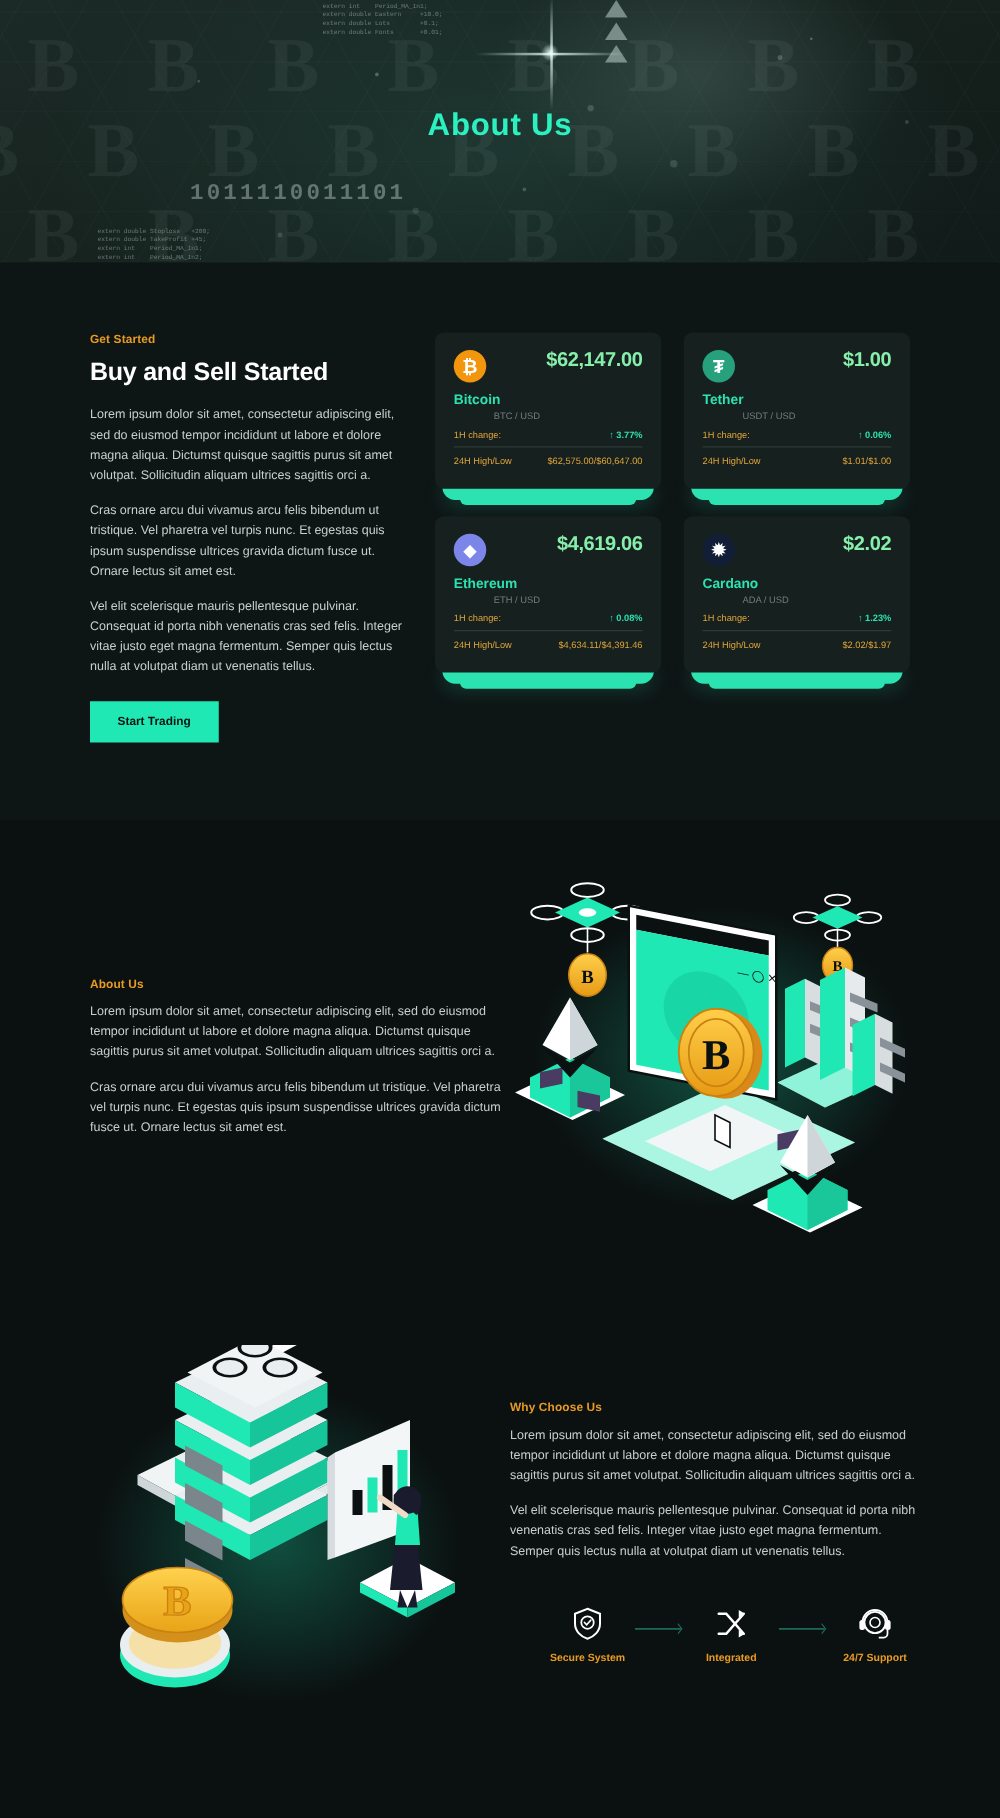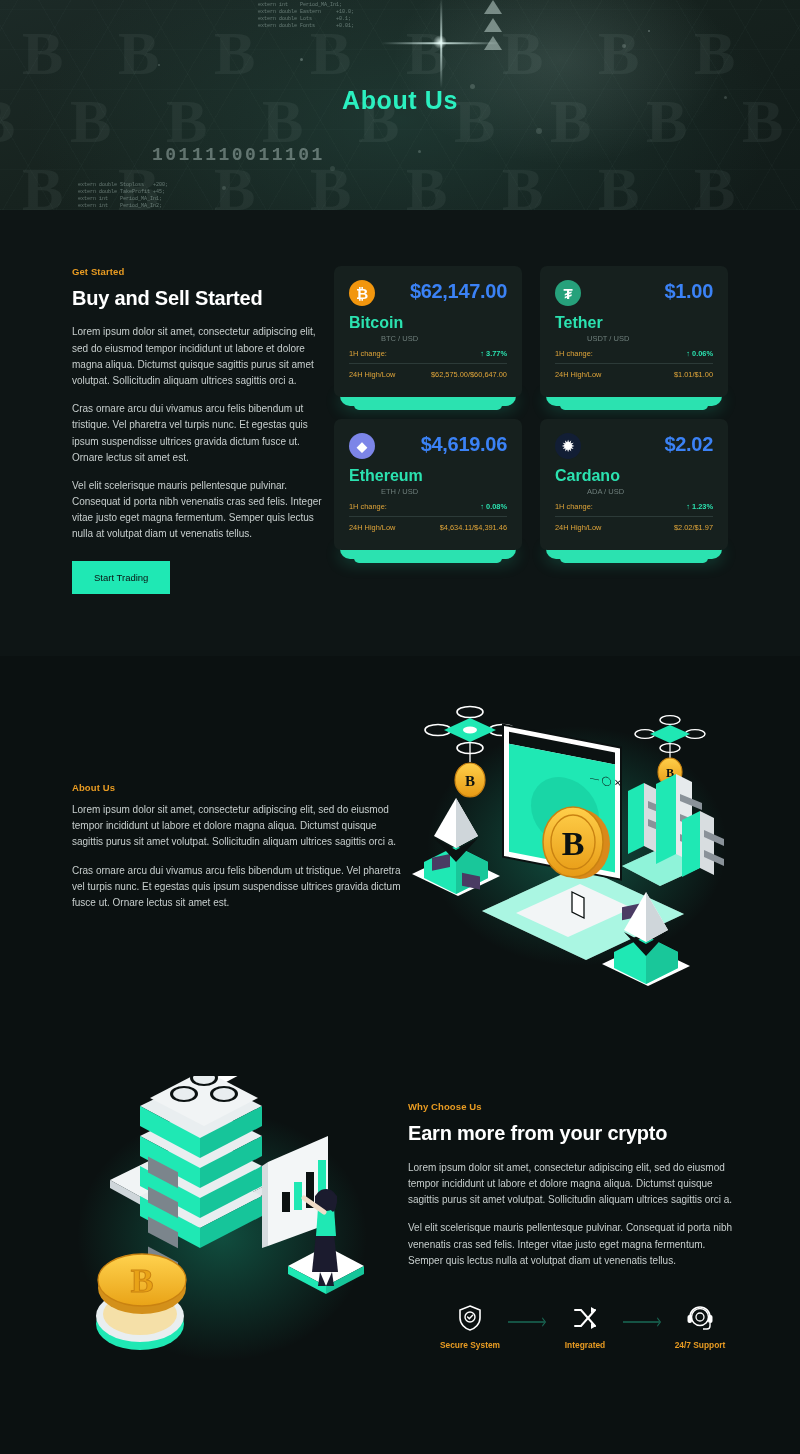--- a/index.html
+++ b/index.html
@@ -66,44 +66,44 @@
   }
   .dust { position:absolute; border-radius:50%; background:rgba(225,245,240,.5); }
   .hero-title {
     position:relative; z-index:5; text-align:center; padding-top:86px;
     font-size:25px; font-weight:700; letter-spacing:.6px; color:#2BF0C0;
   }
 
   
   .sec-buy { background:#0E1515; padding:56px 0 62px; }
   .wrap { width:800px; margin:0 auto; }
-  .buy-grid { display:flex; padding:0 72px 0 72px; gap:12px; align-items:flex-start; }
+  .buy-grid { display:flex; padding:0 72px 0 72px; gap:26px; align-items:flex-start; }
   .buy-left { width:250px; flex:none; }
   .eyebrow { color:#E89B22; font-size:9.5px; font-weight:600; margin-bottom:9px; letter-spacing:.1px; }
   .h2 { font-size:20px; font-weight:700; line-height:1.22; letter-spacing:-.2px; margin-bottom:14px; }
   .body-p { font-size:10px; line-height:1.62; color:#c7cecd; margin-bottom:12px; }
   .btn-primary {
     display:inline-block; margin-top:6px; background:#1FE8B4; color:#0A1312;
-    font-size:9.5px; font-weight:400; padding:11px 22px; border:none; cursor:pointer;
+    font-size:9.5px; font-weight:700; padding:11px 22px; border:none; cursor:pointer;
   }
 
   .cards { flex:1; display:grid; grid-template-columns:1fr 1fr; gap:22px 18px; }
   .card-wrap { position:relative; }
   .card {
     background:#16201E; border-radius:7px; padding:14px 15px 13px;
     position:relative; z-index:2;
   }
   .card-top { display:flex; align-items:flex-start; justify-content:space-between; }
   .coin-ico {
     width:26px; height:26px; border-radius:50%; display:flex;
     align-items:center; justify-content:center; font-size:15px;
     font-weight:700; color:#fff; flex:none; line-height:1;
   }
-  .price { font-size:20px; font-weight:700; color:#3b82f6; letter-spacing:-.3px; }
-  .coin-name { font-size:16px; font-weight:700; color:#2BE2B0; margin-top:8px; }
+  .price { font-size:16px; font-weight:700; color:#86efac; letter-spacing:-.3px; }
+  .coin-name { font-size:11px; font-weight:700; color:#2BE2B0; margin-top:8px; }
   .coin-pair { font-size:7.5px; color:#6f7f7c; margin-top:2px;padding-left:32px; }
   .stat-row {
     display:flex; justify-content:space-between; align-items:center;
     font-size:7.4px; color:#E0A53A; padding:6px 0 5px;
   }
   .stat-div { height:1px; background:#2c3a38; }
   .chg { color:#2BE2B0; font-weight:600; }
   .chg .arr { margin-right:2px; }
   .shelf {
     position:absolute; left:6px; right:6px; bottom:-9px; height:14px;
@@ -530,21 +530,20 @@
               <ellipse cx="68" cy="238" rx="37" ry="21" fill="#F5E0A8"></ellipse>
               <ellipse cx="70" cy="212" rx="44" ry="26" fill="#D3901A"></ellipse>
               <ellipse cx="70" cy="204" rx="44" ry="26" fill="url(#coinG2)" stroke="#C98211" stroke-width="1.3"></ellipse>
               <text x="70" y="216" font-size="34" font-weight="700" fill="#E9A317" text-anchor="middle" font-family="'Liberation Serif',serif" stroke="#C98211" stroke-width="1">B</text>
             </g>
           </svg>
         </div>
 
         <div class="earn-right">
           <div class="eyebrow">Why Choose Us</div>
-          <div class="h2">Earn more from your crypto</div>
           <p class="body-p">Lorem ipsum dolor sit amet, consectetur adipiscing elit, sed do eiusmod tempor incididunt ut labore et dolore magna aliqua. Dictumst quisque sagittis purus sit amet volutpat. Sollicitudin aliquam ultrices sagittis orci a.</p>
           <p class="body-p">Vel elit scelerisque mauris pellentesque pulvinar. Consequat id porta nibh venenatis cras sed felis. Integer vitae justo eget magna fermentum. Semper quis lectus nulla at volutpat diam ut venenatis tellus.</p>
 
           <div class="features">
 
             <div class="feat">
               <div class="feat-ico">
                 <svg width="24" height="28" viewBox="0 0 24 28">
                   <path d="M12 2 L22 6 V14 C22 20 17 24.5 12 26 C7 24.5 2 20 2 14 V6 Z" fill="none" stroke="#ffffff" stroke-width="1.6"></path>
                   <circle cx="12" cy="13" r="5" fill="none" stroke="#ffffff" stroke-width="1.4"></circle>

